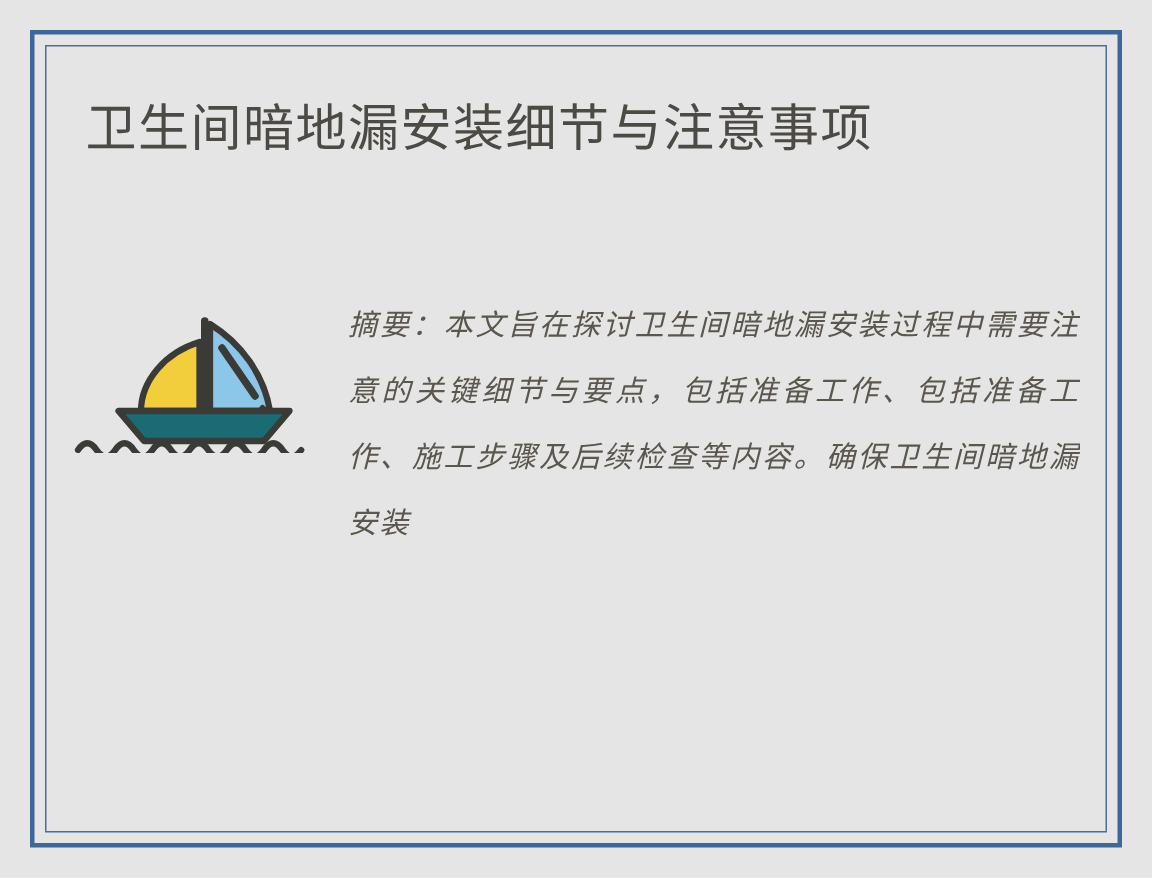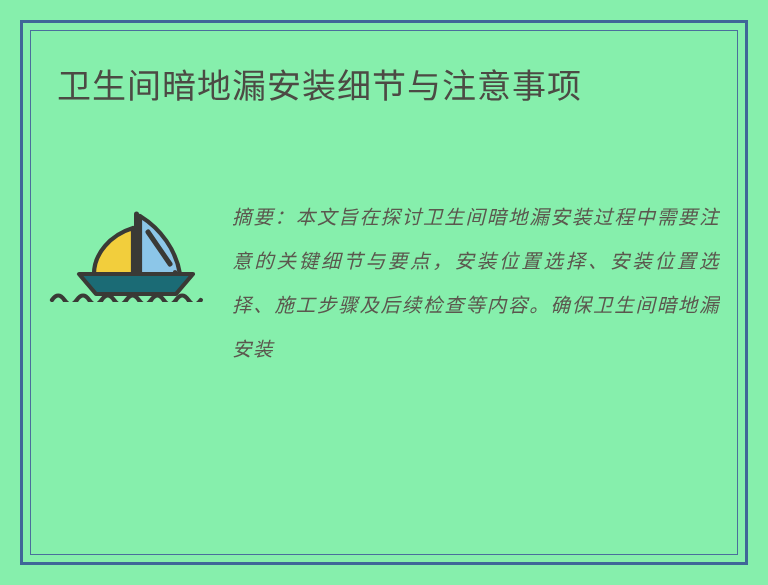--- a/index.html
+++ b/index.html
@@ -12,21 +12,21 @@
     height: 585px;
     overflow: hidden;
     background: #fdfcf2;
     font-family: "Liberation Sans", "DejaVu Sans", sans-serif;
   }
 
   .page {
     position: relative;
     width: 768px;
     height: 585px;
-    background: #86efac;
+    background: #e5e5e5;
     box-sizing: border-box;
   }
 
   
   .frame-outer {
     position: absolute;
     left: 20px;
     top: 20px;
     right: 20px;
     bottom: 20px;
@@ -135,17 +135,17 @@
           <path d="M92 56 L92 64" stroke-width="4"></path>
 
           <path d="M31 72 L145 72 L128 92 L48 92 Z" fill="#1b6b75"></path>
         </g>
 
         <path d="M4 104 q6.2 -9 12.4 0 q6.2 9 12.4 0 q6.2 -9 12.4 0 q6.2 9 12.4 0 q6.2 -9 12.4 0 q6.2 9 12.4 0 q6.2 -9 12.4 0 q6.2 9 12.4 0 q6.2 -9 12.4 0 q6.2 9 12.4 0 q6.2 -9 12.4 0 q6.2 9 12.4 0" transform="translate(0,-6)" fill="none" stroke="#3a3a36" stroke-width="4.2" stroke-linecap="round"></path>
       </svg>
     </div>
 
     <div class="summary">
-      <p class="summary-text">摘要：本文旨在探讨卫生间暗地漏安装过程中需要注意的关键细节与要点，安装位置选择、安装位置选择、施工步骤及后续检查等内容。确保卫生间暗地漏安装</p>
+      <p class="summary-text">摘要：本文旨在探讨卫生间暗地漏安装过程中需要注意的关键细节与要点，包括准备工作、包括准备工作、施工步骤及后续检查等内容。确保卫生间暗地漏安装</p>
     </div>
 
   </div>
 </div>
 
 </body></html>

